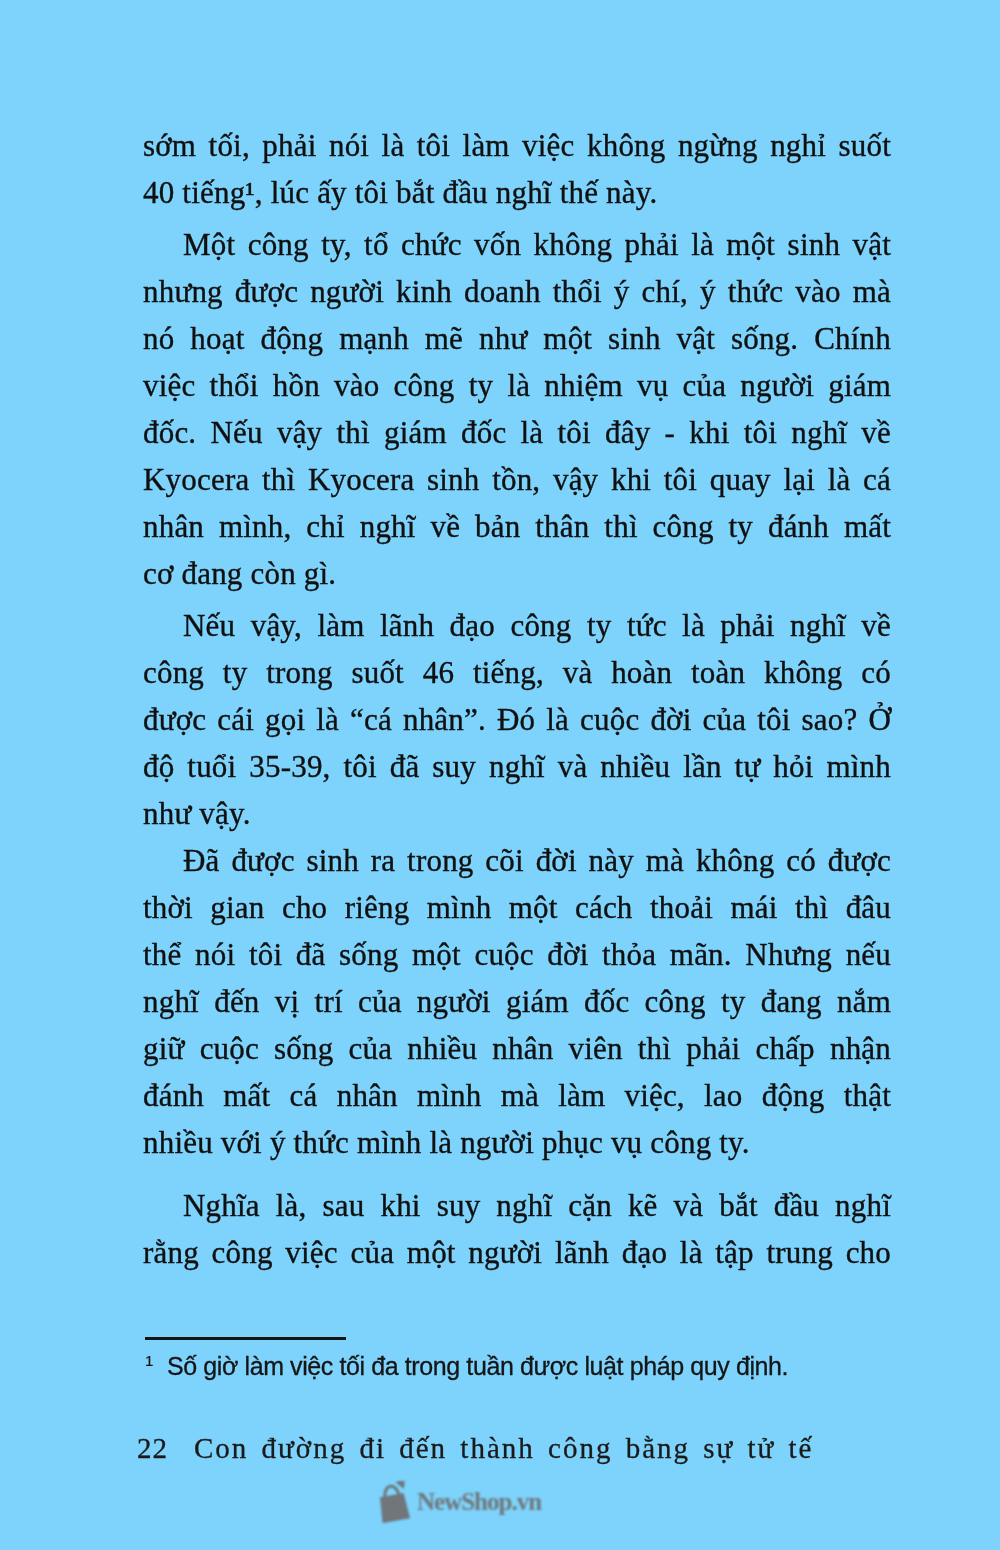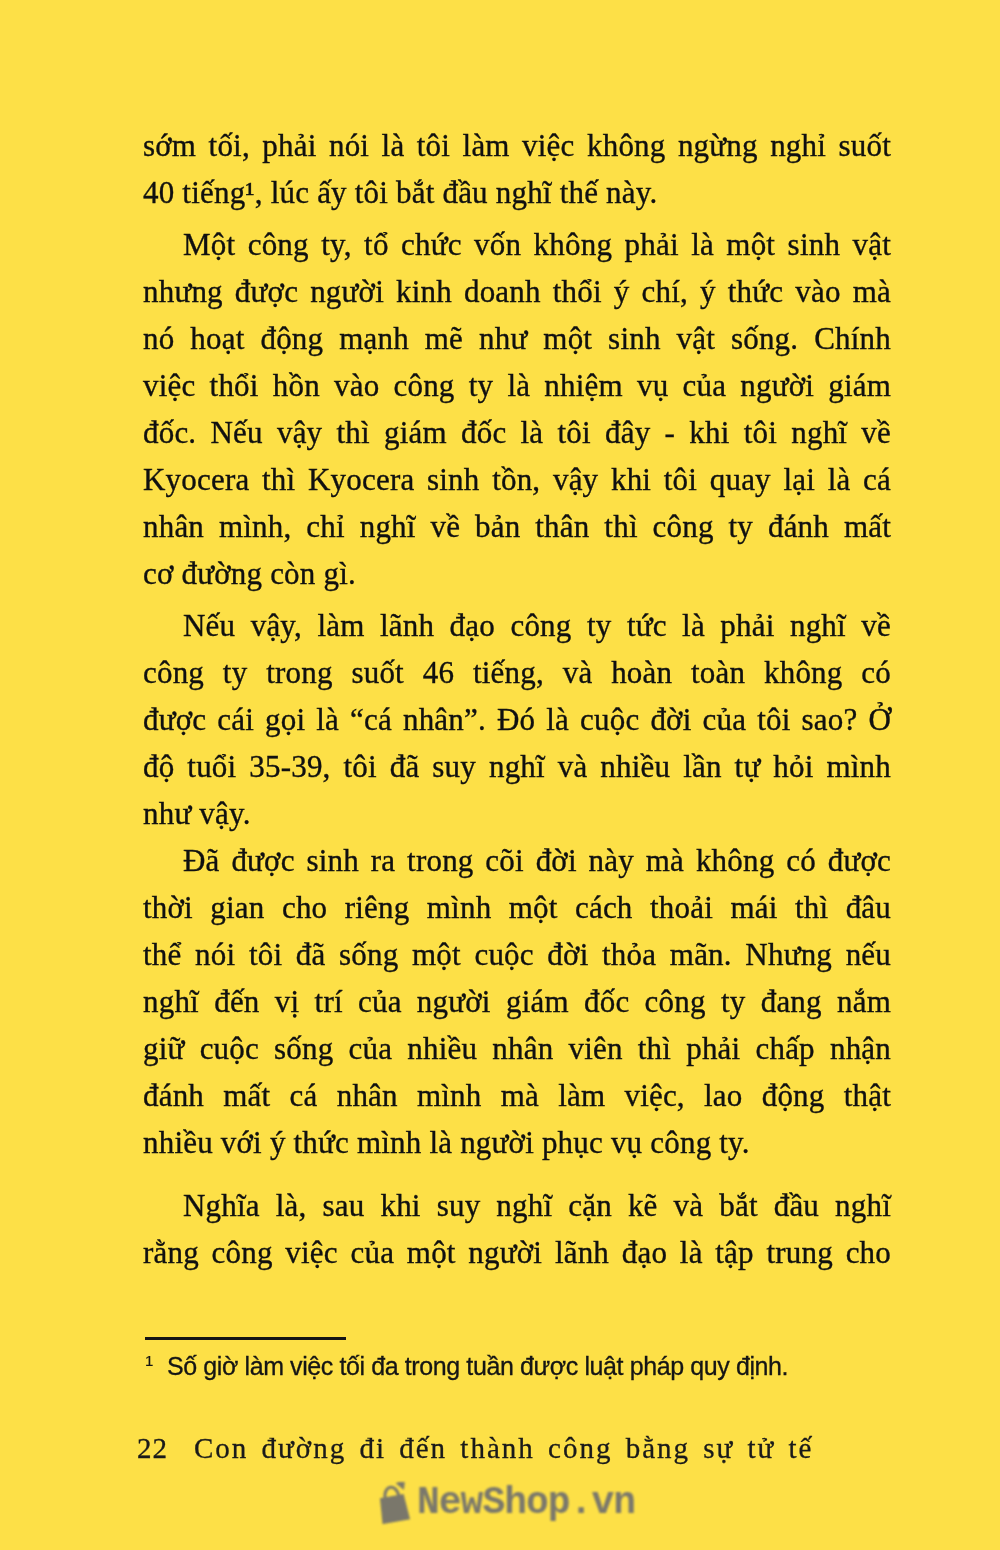--- a/index.html
+++ b/index.html
@@ -6,21 +6,21 @@
   body {
     width: 1000px; height: 1550px;
     background: #ffffff;
     font-family: "Liberation Serif", "DejaVu Serif", serif;
     color: #101010;
     overflow: hidden;
     position: relative;
   }
   .page {
     position: absolute; inset: 0;
-    background: #fde047;
+    background: #7dd3fc;
   }
 
   
   .text-block {
     position: absolute;
     left: 143px; top: 122px;
     width: 748px;
   }
   .paragraph { margin: 0; }
   .paragraph + .paragraph { margin-top: 5px; }
@@ -90,23 +90,23 @@
   .watermark {
     position: absolute;
     left: 373px; top: 1481px;
     display: flex;
     align-items: center;
     filter: blur(0.8px);
     opacity: 0.92;
   }
   .watermark .wm-icon { display: block; margin-right: 4px; }
   .watermark .wm-text {
-    font-family: Liberation Mono, monospace;
+    font-family: Liberation Serif, serif;
     font-weight: 700;
-    font-size: 38px;
+    font-size: 25px;
     letter-spacing: -1px;
     color: #6f6f6f;
   }
 </style>
 </head>
 <body>
 
 <div class="page">
 
   <main class="text-block" id="text-block">
@@ -115,21 +115,21 @@
         <div class="line flush">40 tiếng¹, lúc ấy tôi bắt đầu nghĩ thế này.</div>
       </div>
       <div class="paragraph">
         <div class="line indent">Một công ty, tổ chức vốn không phải là một sinh vật</div>
         <div class="line">nhưng được người kinh doanh thổi ý chí, ý thức vào mà</div>
         <div class="line">nó hoạt động mạnh mẽ như một sinh vật sống. Chính</div>
         <div class="line">việc thổi hồn vào công ty là nhiệm vụ của người giám</div>
         <div class="line">đốc. Nếu vậy thì giám đốc là tôi đây - khi tôi nghĩ về</div>
         <div class="line">Kyocera thì Kyocera sinh tồn, vậy khi tôi quay lại là cá</div>
         <div class="line">nhân mình, chỉ nghĩ về bản thân thì công ty đánh mất</div>
-        <div class="line flush">cơ đường còn gì.</div>
+        <div class="line flush">cơ đang còn gì.</div>
       </div>
       <div class="paragraph">
         <div class="line indent">Nếu vậy, làm lãnh đạo công ty tức là phải nghĩ về</div>
         <div class="line">công ty trong suốt 46 tiếng, và hoàn toàn không có</div>
         <div class="line">được cái gọi là “cá nhân”. Đó là cuộc đời của tôi sao? Ở</div>
         <div class="line">độ tuổi 35-39, tôi đã suy nghĩ và nhiều lần tự hỏi mình</div>
         <div class="line flush">như vậy.</div>
       </div>
       <div class="paragraph gap-md">
         <div class="line indent">Đã được sinh ra trong cõi đời này mà không có được</div>

